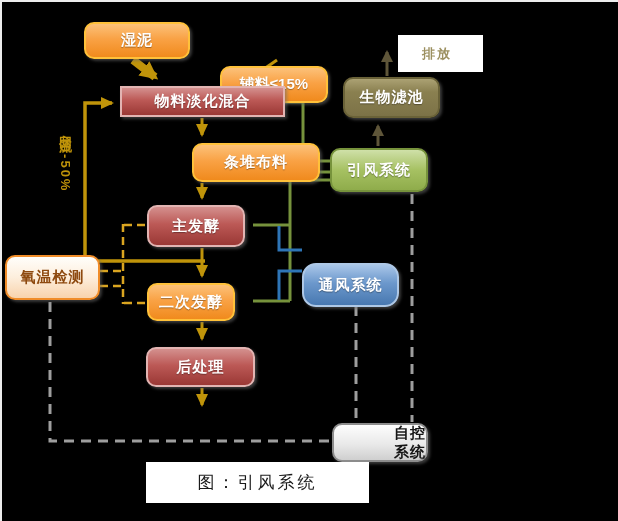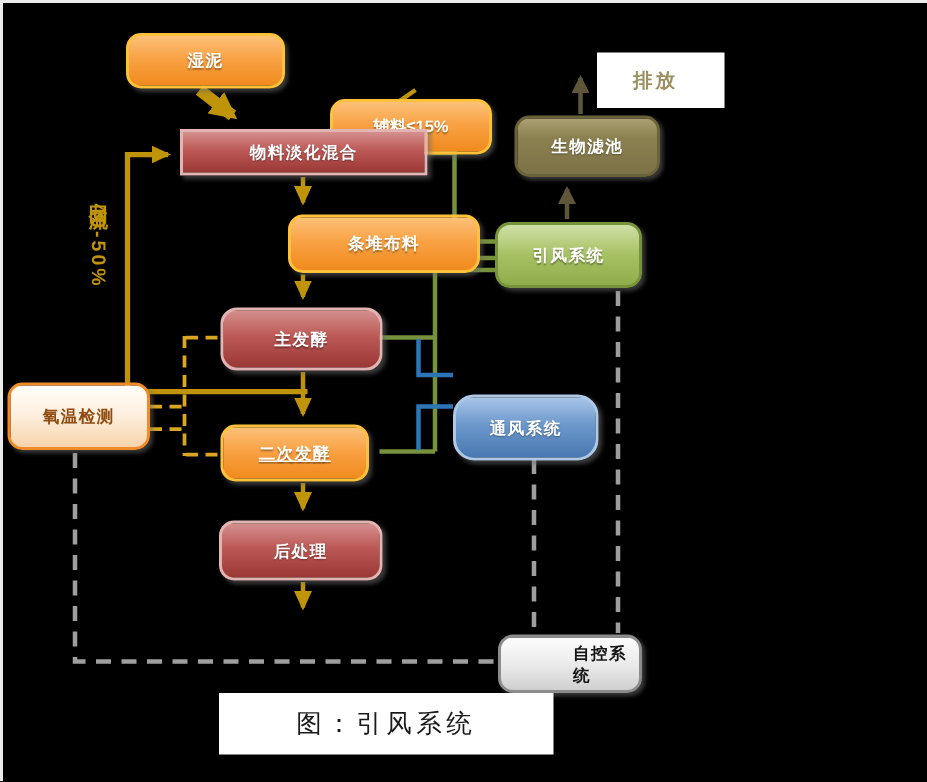--- a/index.html
+++ b/index.html
@@ -3,23 +3,23 @@
 <meta charset="utf-8">
 <style>
   html,body{margin:0;padding:0;background:#000;}
   #stage{position:relative;width:618px;height:521px;background:#000;overflow:hidden;
          font-family:"Liberation Sans",sans-serif;}
   
   .frame-top{position:absolute;left:0;top:0;width:618px;height:2px;background:#ececec;}
   .frame-left{position:absolute;left:0;top:0;width:2px;height:521px;background:#ececec;}
 
   .node{position:absolute;display:flex;align-items:center;justify-content:center;
-        font-weight:bold;font-size:11px;color:#fff;border-radius:10px;
+        font-weight:bold;font-size:15px;color:#fff;border-radius:10px;
         box-shadow:2px 2px 3px rgba(105,105,105,.55);letter-spacing:1px;
-        text-shadow:0 1px 1px rgba(0,0,0,.35);z-index:2;box-sizing:border-box;}
+        text-shadow:0 1px 1px rgba(0,0,0,.35);z-index:2;box-sizing:border-box;text-align:right;}
   .orange{background:linear-gradient(180deg,#FCC179 0%,#F9A245 45%,#F08A1D 100%);
           border:2px solid #FFC13A;}
   .red{background:linear-gradient(180deg,#D4908E 0%,#BC5956 45%,#9A3835 100%);
        border:2px solid #E2B4B2;}
   .olive{background:linear-gradient(180deg,#ABA173 0%,#8A8050 35%,#7C7247 100%);
          border:2px solid #6A6238;}
   .lgreen{background:linear-gradient(180deg,#CFE0A8 0%,#A6C162 50%,#8FAC4B 100%);
           border:2px solid #77933C;}
   .blue{background:linear-gradient(180deg,#A9C6E8 0%,#6C98CC 45%,#4878B0 100%);
         border:2px solid #AEC8E6;}
@@ -101,23 +101,23 @@
   </svg>
 
   <div class="node orange" style="left:84px;top:22px;width:106px;height:37px;">湿泥</div>
 
   <div class="node orange" style="left:220px;top:22px;width:108px;height:37px;letter-spacing:0;margin-top:44px;">辅料≤15%</div>
 
   <div class="node red" style="left:120px;top:86px;width:165px;height:31px;border-radius:0;">物料淡化混合</div>
 
   <div class="node orange" style="left:156px;top:143px;width:128px;height:39px;margin-left:36px;">条堆布料</div>
 
-  <div class="node red" style="left:147px;top:205px;width:108px;height:42px;border-radius:11px;">主发酵</div>
+  <div class="node red" style="left:147px;top:205px;width:98px;height:42px;">主发酵</div>
 
-  <div class="node orange" style="left:147px;top:283px;width:99px;height:38px;text-decoration:underline;">二次发酵</div>
+  <div class="node orange" style="left:147px;top:283px;width:88px;height:38px;">二次发酵</div>
 
   <div class="node red" style="left:146px;top:347px;width:109px;height:40px;">后处理</div>
 
   <div class="node cream" style="left:5px;top:255px;width:95px;height:45px;">氧温检测</div>
 
   <div class="node olive" style="left:343px;top:77px;width:97px;height:41px;">生物滤池</div>
 
   <div class="node lgreen" style="left:330px;top:148px;width:98px;height:44px;">引风系统</div>
 
   <div class="node blue" style="left:302px;top:243px;width:97px;height:44px;border-radius:14px;margin-top:20px;">通风系统</div>

